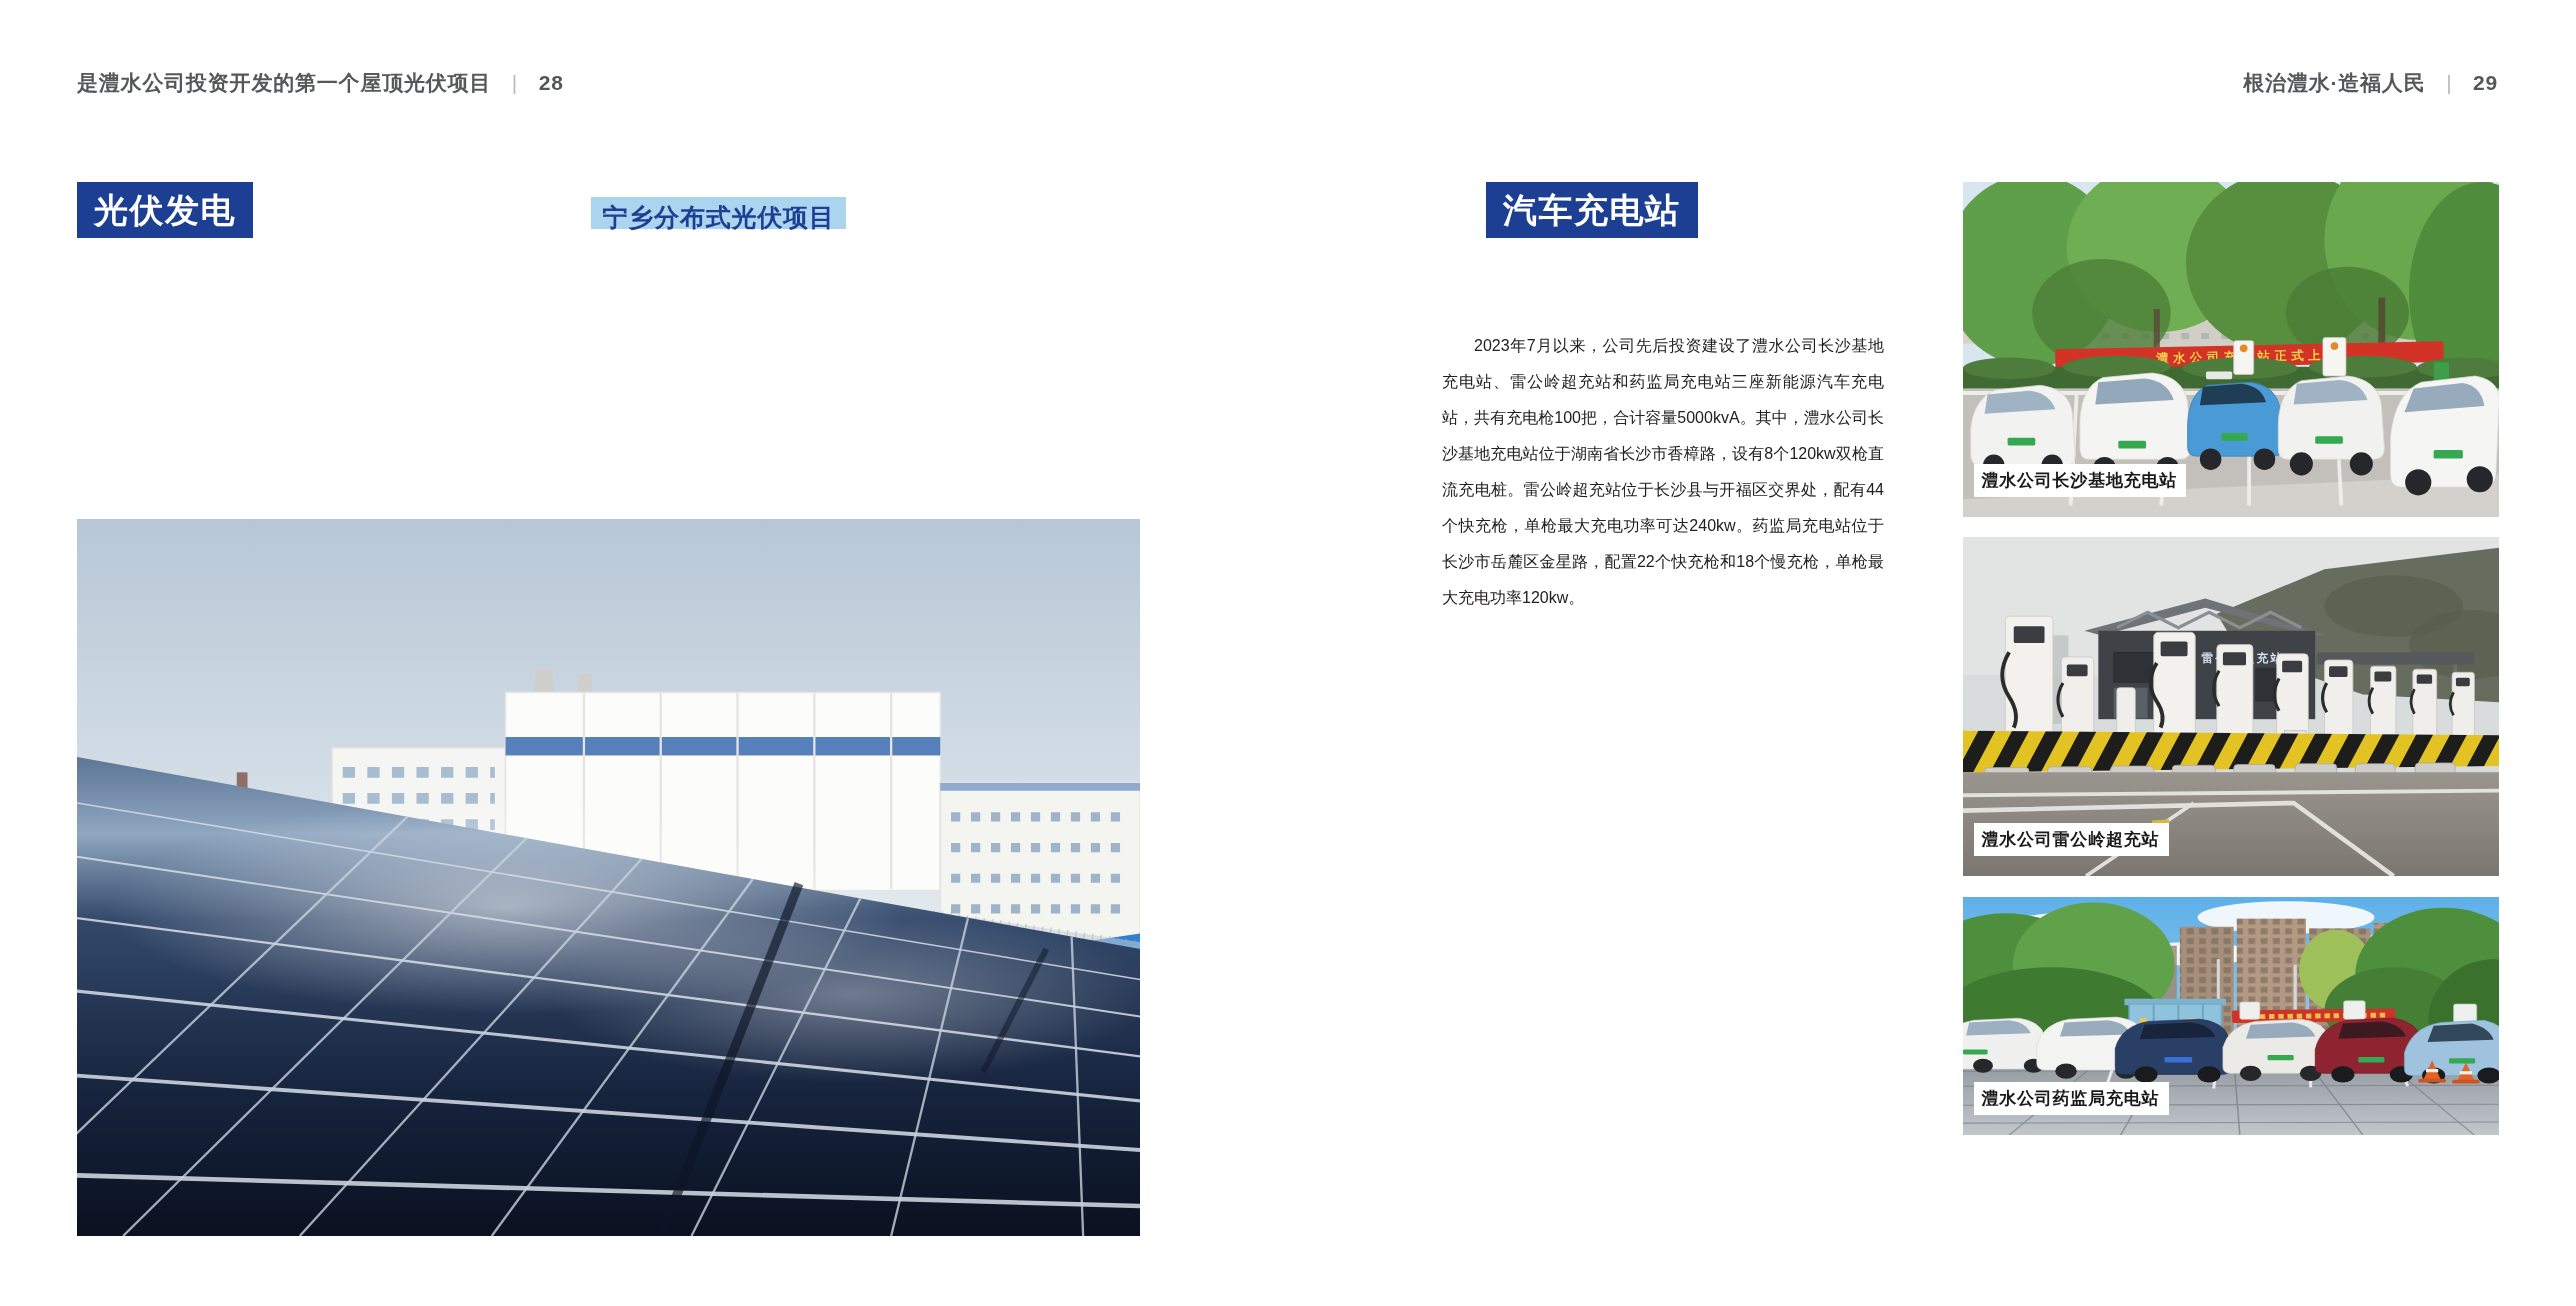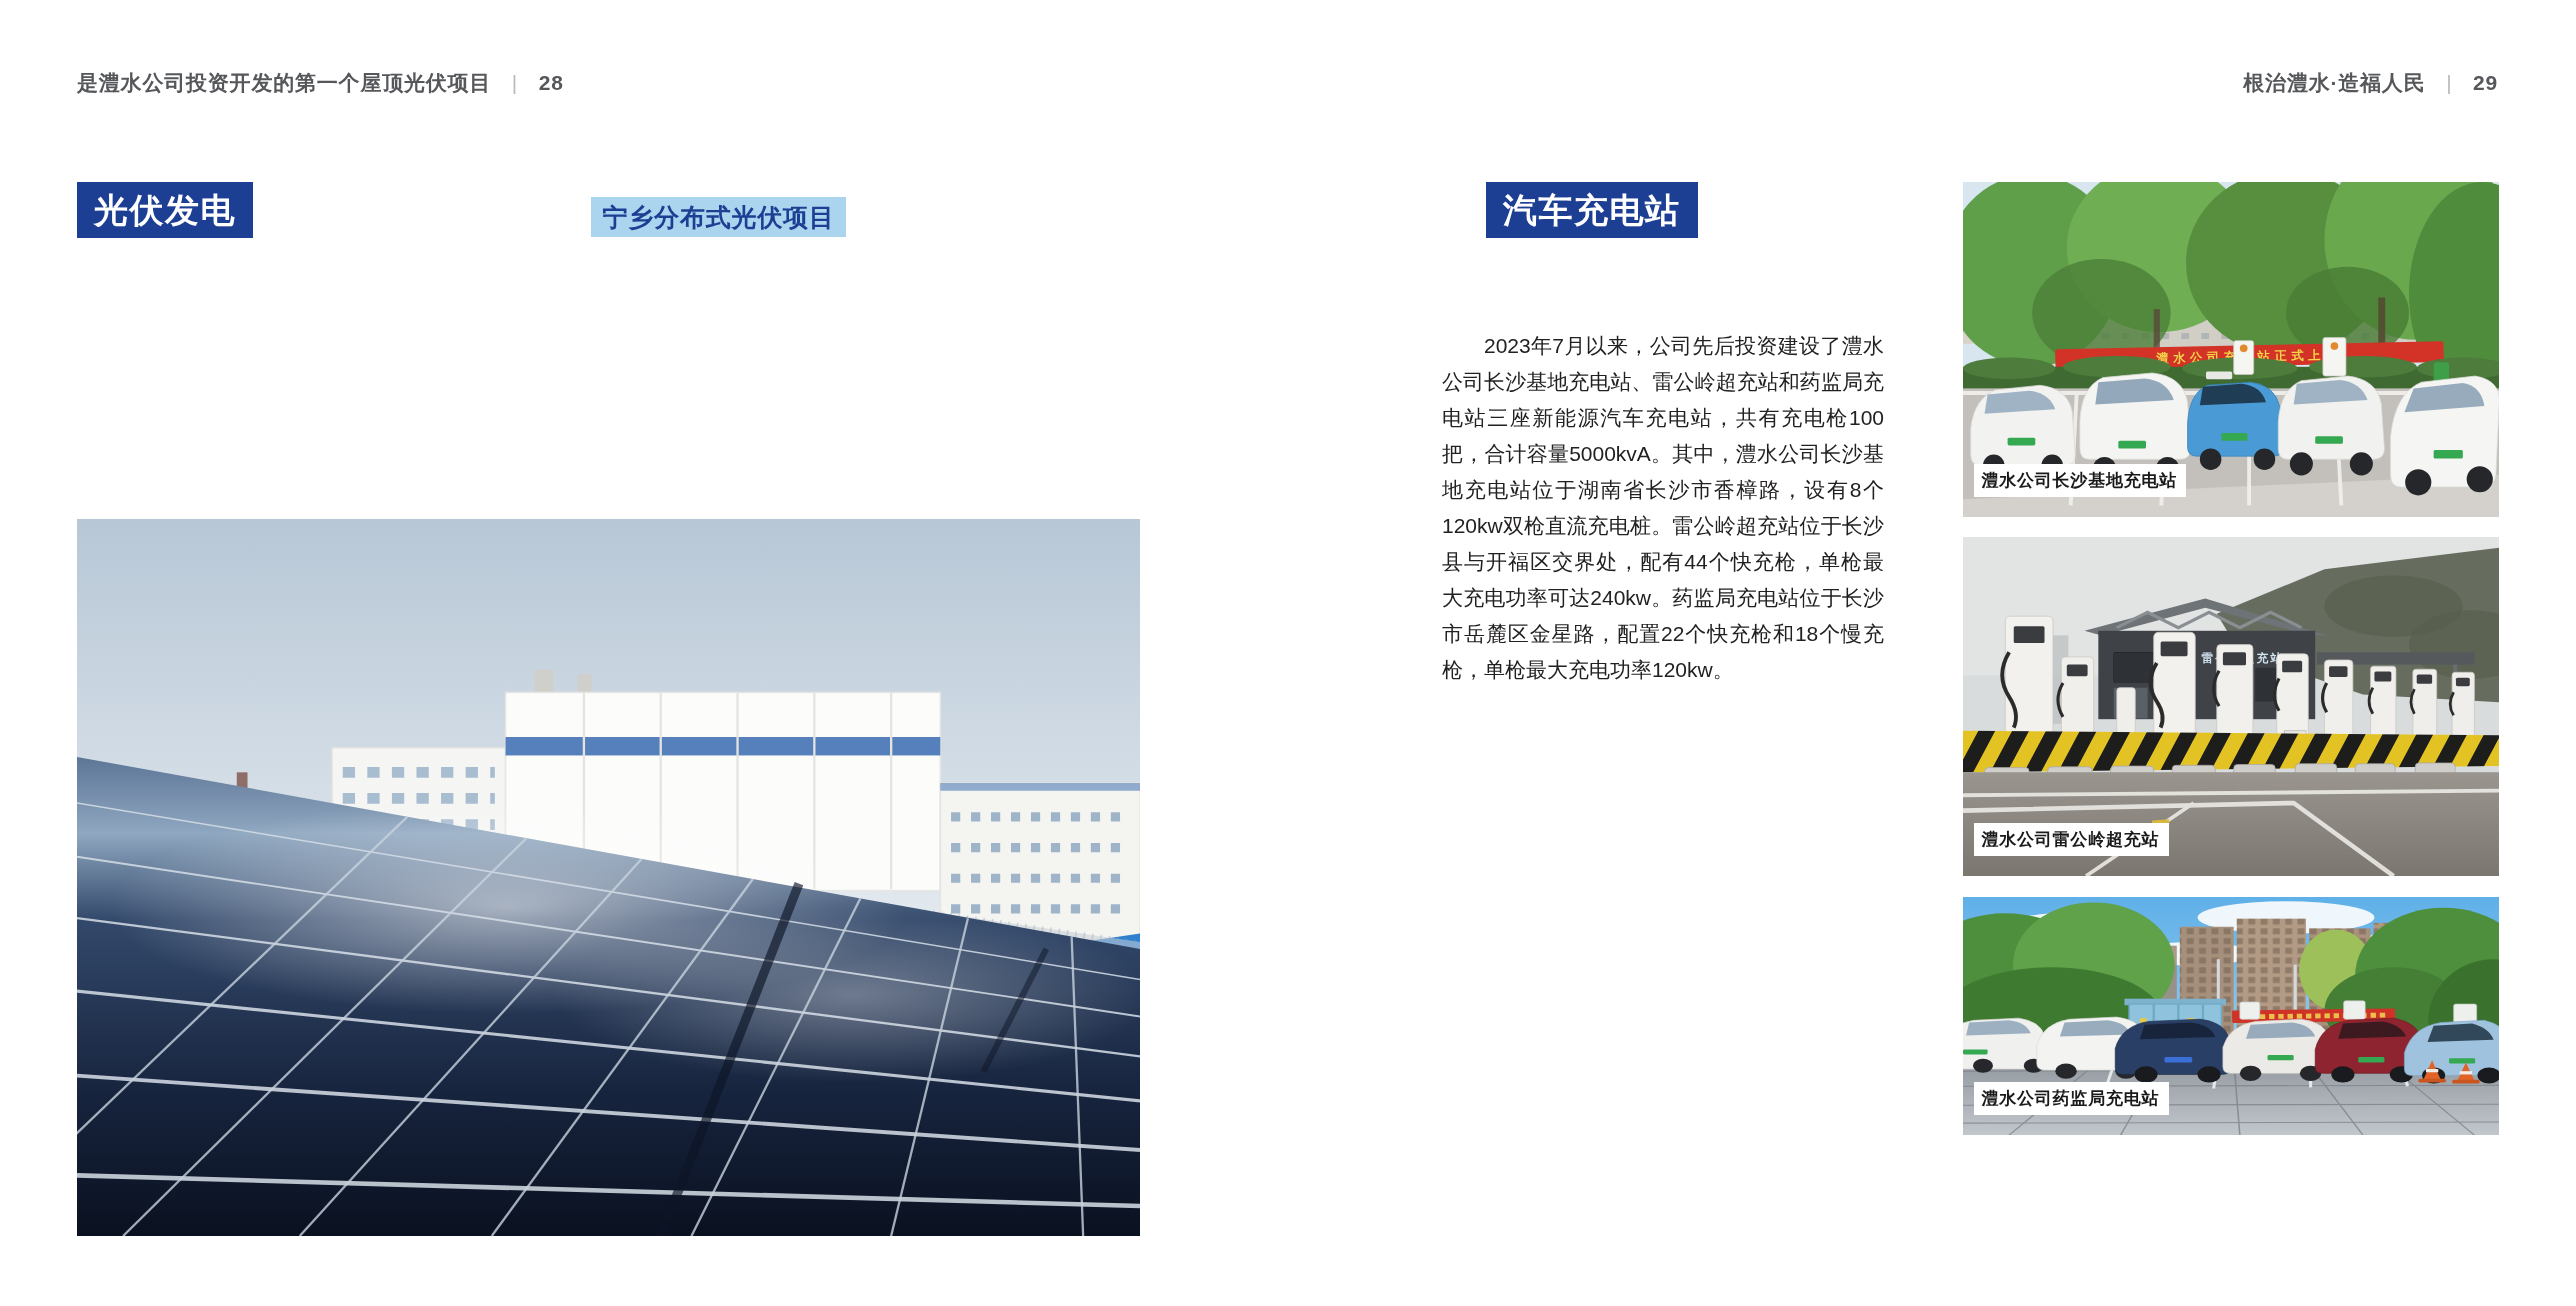--- a/index.html
+++ b/index.html
@@ -20,26 +20,26 @@
   .header-left{left:77px;}
   .header-right{right:78px;text-align:right;}
 
   
   .section-title{position:absolute;background:var(--accent_blue);color:#ffffff;font-weight:bold;
     font-size:34px;line-height:56px;height:56px;padding:0 17px;letter-spacing:1.5px;}
   .title-pv{left:77px;top:182px;text-align:right;}
   .title-ev{left:1442px;top:182px;margin-left:44px;}
 
   .project-title{position:absolute;left:591px;top:197px;background:var(--highlight_blue);
-    color:var(--accent_blue);font-weight:bold;font-size:25px;line-height:40px;height:40px;padding:0 11.5px;letter-spacing:0.8px;}
+    color:var(--accent_blue);font-weight:bold;font-size:25px;line-height:40px;height:32px;padding:0 11.5px;letter-spacing:0.8px;}
 
   
   .body-col{position:absolute;text-align:justify;text-justify:inter-ideograph;color:var(--body_text);}
   .body-pv{left:585px;top:270px;width:600px;font-size:21.5px;line-height:36px;}
-  .body-ev{left:1442px;top:328px;width:442px;font-size:21px;line-height:36px;}
+  .body-ev{left:1442px;top:328px;width:442px;font-size:16px;line-height:36px;}
   .body-col p{text-indent:2em;font-weight:500;}
 
   
   .photo{position:absolute;overflow:hidden;background:#dfe5ea;}
   .photo svg{display:block;width:100%;height:100%;}
   .photo-pv{left:77px;top:519px;width:1063px;height:717px;}
   .photo-ev1{left:1963px;top:182px;width:536px;height:335px;}
   .photo-ev2{left:1963px;top:537px;width:536px;height:339px;}
   .photo-ev3{left:1963px;top:897px;width:536px;height:238px;}
 

